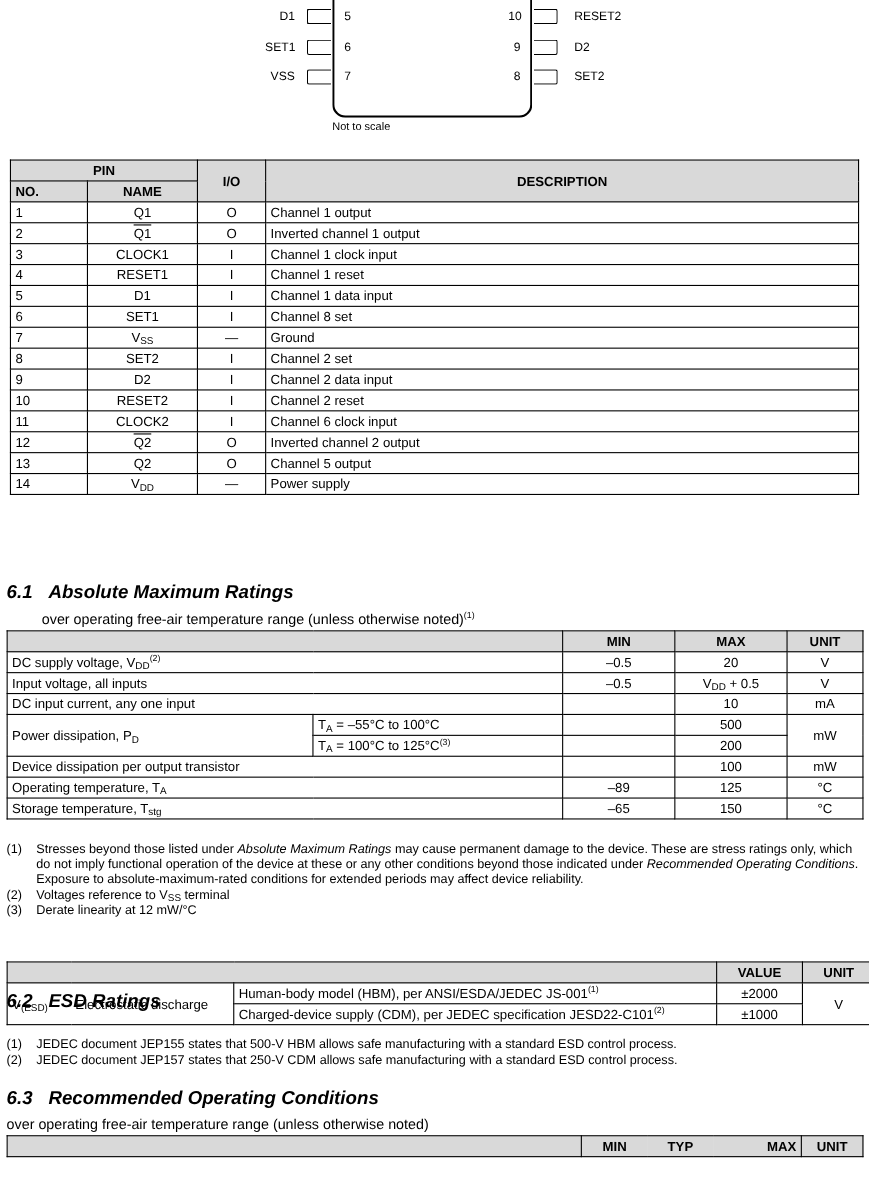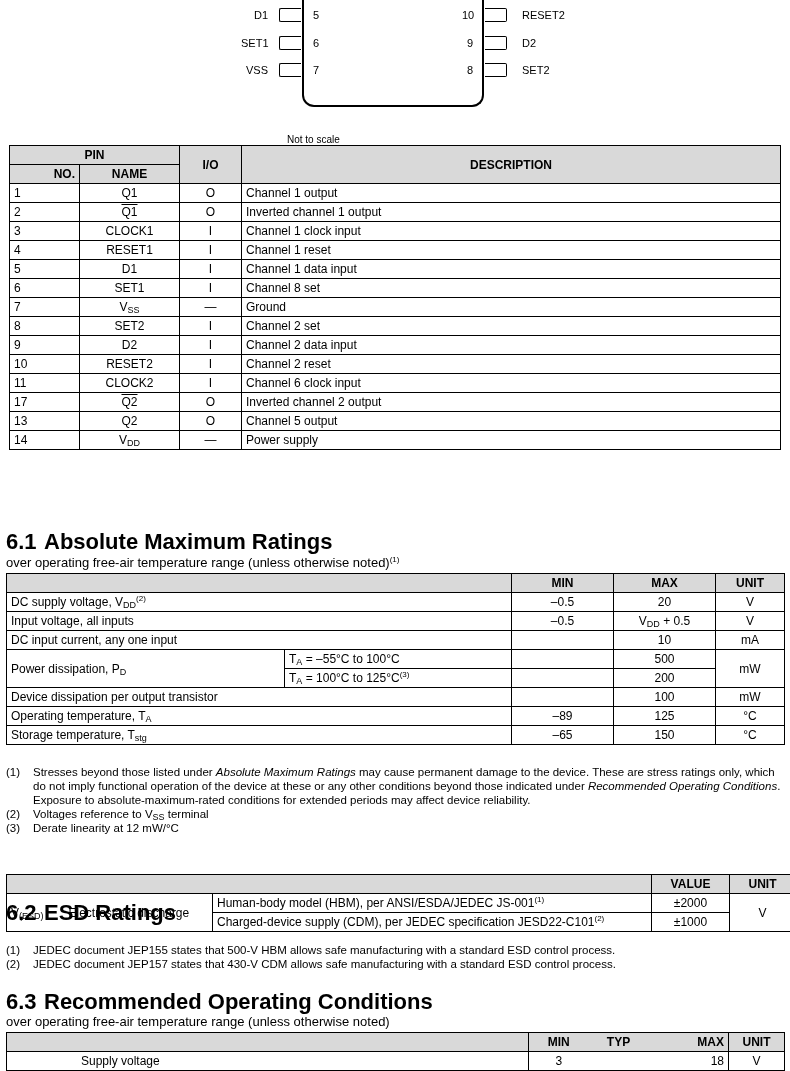--- a/index.html
+++ b/index.html
@@ -6,33 +6,33 @@
   body { width: 790px; height: 1071px; position: relative; overflow: hidden;
          font-family: "Liberation Sans", sans-serif; color: #000; font-size: 12px; }
   
   .pkg-body { position: absolute; left: 302px; top: -20px; width: 182px; height: 127px;
               border: 2px solid #000; border-top: none; border-radius: 0 0 12px 12px; box-sizing: border-box; }
   .pin-box { position: absolute; width: 22px; height: 14px; border: 1.5px solid #000; box-sizing: border-box; background: #fff; }
   .pin-box.left { border-right: none; border-radius: 2px 0 0 2px; }
   .pin-box.right { border-left: none; border-radius: 0 2px 2px 0; }
   .pin-label { position: absolute; font-size: 11px; line-height: 14px; }
   .pin-num { position: absolute; font-size: 11px; line-height: 14px; }
-  .not-scale { position: absolute; left: 287px; top: 110px; font-size: 10px; margin-top: 24px; }
+  .not-scale { position: absolute; left: 302px; top: 110px; font-size: 10px; }
 
   .caption { position: absolute; left: 0; width: 790px; text-align: center; font-weight: bold; font-size: 14px; }
   table { border-collapse: collapse; position: absolute; font-family: "Liberation Sans", sans-serif; font-size: 12px; }
   td, th { border: 1px solid #000; padding: 0 4px; height: 19px; box-sizing: border-box; }
   th { background: #d9d9d9; font-weight: bold; font-size: 12px; }
   .c { text-align: center; }
   .r { text-align: right; }
   .overline { text-decoration: overline; }
   sub { font-size: 9px; vertical-align: -2px; line-height: 0; }
   sup { font-size: 8px; vertical-align: 5px; line-height: 0; }
 
-  .section-title { position: absolute; left: 6px; font-weight: bold; font-size: 22px; }
+  .section-title { position: absolute; left: 6px; font-weight: bold; font-size: 17px; font-style: italic; }
   .section-title .num { display: inline-block; width: 38px; }
   .subtitle { position: absolute; left: 6px; font-size: 13px; }
   .notes { position: absolute; left: 6px; width: 780px; font-size: 11.5px; line-height: 14px; }
   .note { display: flex; }
   .note .n { width: 27px; flex: none; }
   .note .t { flex: 1; }
   .outer { border: 1.5px solid #000; }
 </style>
 </head>
 <body>
@@ -76,21 +76,21 @@
       <col style="width:62px">
       <col>
     </colgroup>
   <thead>
     <tr>
       <th colspan="2" class="c">PIN</th>
       <th rowspan="2" class="c">I/O</th>
       <th rowspan="2" class="c">DESCRIPTION</th>
     </tr>
     <tr>
-      <th style="text-align:right">NO.</th>
+      <th style="text-align:left">NO.</th>
       <th class="c">NAME</th>
     </tr>
   </thead>
   <tbody id="pin-rows">
       <tr>
         <td>1</td>
         <td class="c"><span class="">Q1</span><sub></sub></td>
         <td class="c">O</td>
         <td>Channel 1 output</td>
       </tr>
@@ -148,21 +148,21 @@
         <td class="c">I</td>
         <td>Channel 2 reset</td>
       </tr>
       <tr>
         <td>11</td>
         <td class="c"><span class="">CLOCK2</span><sub></sub></td>
         <td class="c">I</td>
         <td>Channel 6 clock input</td>
       </tr>
       <tr>
-        <td>17</td>
+        <td>12</td>
         <td class="c"><span class="overline">Q2</span><sub></sub></td>
         <td class="c">O</td>
         <td>Inverted channel 2 output</td>
       </tr>
       <tr>
         <td>13</td>
         <td class="c"><span class="">Q2</span><sub></sub></td>
         <td class="c">O</td>
         <td>Channel 5 output</td>
       </tr>
@@ -171,21 +171,21 @@
         <td class="c"><span class="">V</span><sub>DD</sub></td>
         <td class="c">—</td>
         <td>Power supply</td>
       </tr>
     </tbody>
 </table>
 
 <div class="section-title" style="top:529px;">
   <span class="num">6.1</span><span>Absolute Maximum Ratings</span>
 </div>
-<div class="subtitle" style="top:555px;">
+<div class="subtitle" style="top:555px;margin-left:32px;">
   <span>over operating free-air temperature range (unless otherwise noted)</span><sup>(1)</sup>
 </div>
 
 <table class="outer" style="left:6px; top:573px; width:779px;">
   <colgroup>
       <col style="width:278px">
       <col style="width:227px">
       <col style="width:102px">
       <col style="width:102px">
       <col>
@@ -295,21 +295,21 @@
 </tbody>
   </table>
 
 <div class="notes" style="top:943px;">
   <div class="note">
     <span class="n">(1)</span>
       <span class="t">JEDEC document JEP155 states that 500-V HBM allows safe manufacturing with a standard ESD control process.</span>
   </div>
   <div class="note">
     <span class="n">(2)</span>
-      <span class="t">JEDEC document JEP157 states that 430-V CDM allows safe manufacturing with a standard ESD control process.</span>
+      <span class="t">JEDEC document JEP157 states that 250-V CDM allows safe manufacturing with a standard ESD control process.</span>
   </div>
 </div>
 
 <div class="section-title" style="top:989px;">
   <span class="num">6.3</span><span>Recommended Operating Conditions</span>
 </div>
 <div class="subtitle" style="top:1014px;">over operating free-air temperature range (unless otherwise noted)</div>
 
 <table class="outer" style="left:6px; top:1032px; width:779px;">
   <colgroup>
@@ -320,21 +320,14 @@
       <col>
     </colgroup>
   <tbody>
       <tr>
     <th></th>
     <th class="r" style="border-right:none; text-align:center">MIN</th>
     <th class="c" style="border-left:none; border-right:none">TYP</th>
     <th class="r" style="border-left:none">MAX</th>
     <th class="c">UNIT</th>
   </tr>
-  <tr>
-    <td style="padding-left:74px">Supply voltage</td>
-    <td class="c" style="border-right:none">3</td>
-    <td class="c" style="border-left:none; border-right:none"></td>
-    <td class="r" style="border-left:none">18</td>
-    <td class="c">V</td>
-  </tr>
 </tbody>
   </table>
 
 </body></html>

